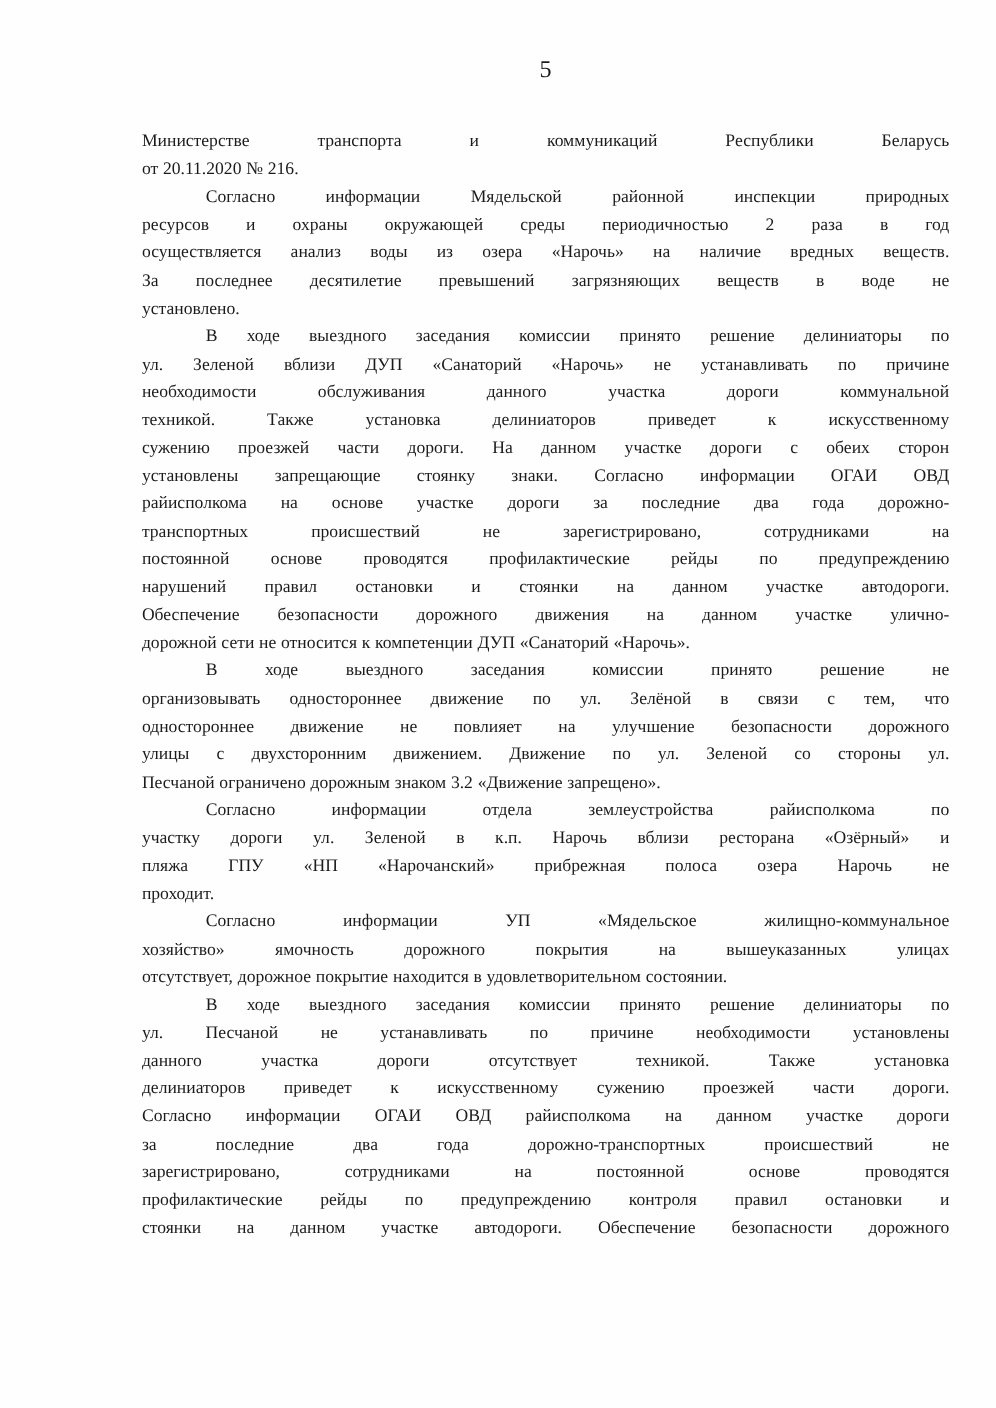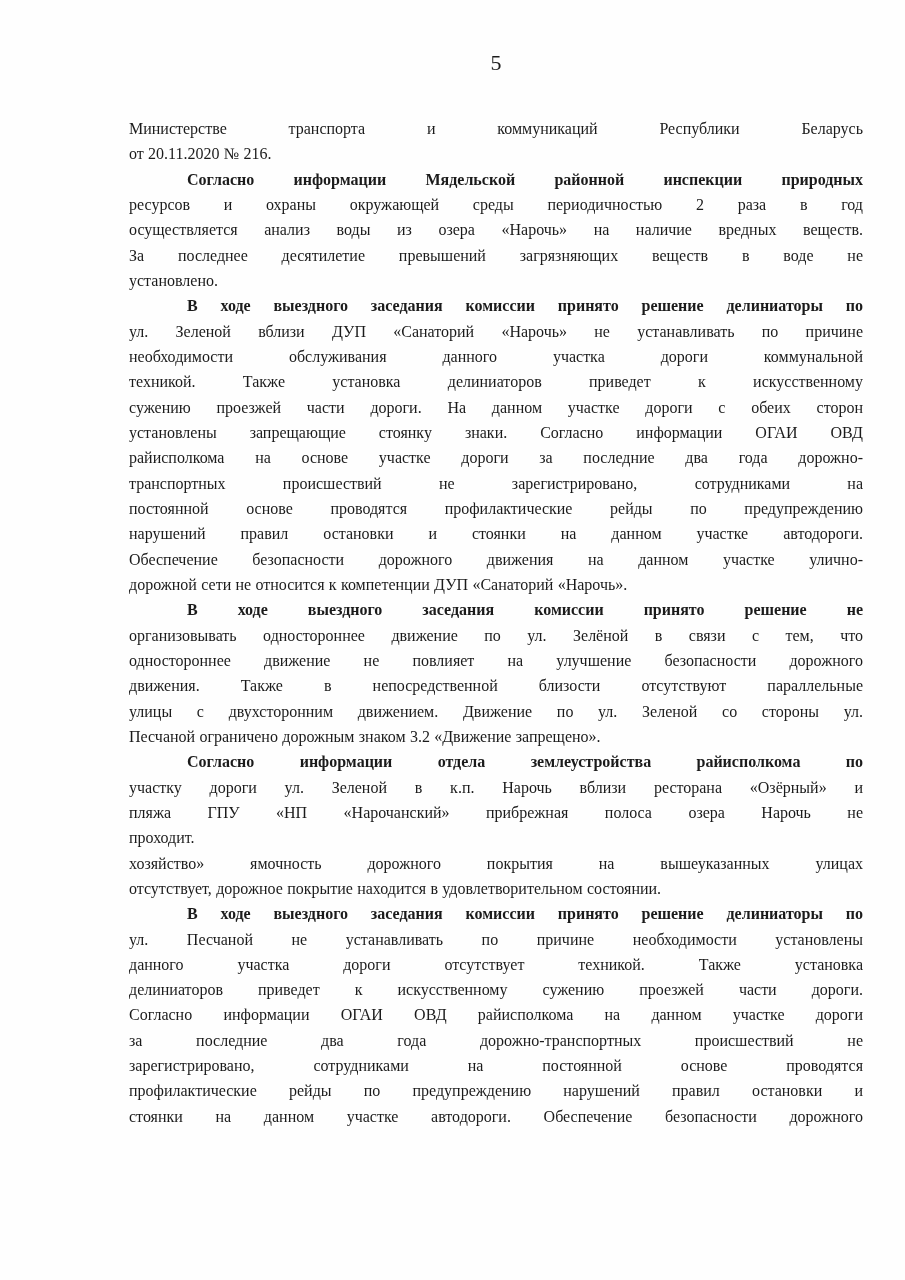--- a/index.html
+++ b/index.html
@@ -28,21 +28,21 @@
     line-height: 25.33px;
   }
   .paragraph { margin: 0; padding: 0; }
   .line {
     height: 25.33px;
     text-align: justify;
     text-align-last: justify;
     word-spacing: 0.02em;
     overflow: visible;
   }
-  .line.first { padding-left: 58px; font-weight: bold; }
+  .line.first { padding-left: 58px; }
   .line.last { text-align-last: left; }
 </style>
 </head>
 <body>
 
 <div class="page">
   <div class="page-number">5</div>
   <div class="body-text" id="body-text">
       <div class="paragraph">
         <div class="line">Министерстве транспорта и коммуникаций Республики Беларусь</div>
@@ -66,39 +66,39 @@
         <div class="line">транспортных происшествий не зарегистрировано, сотрудниками на</div>
         <div class="line">постоянной основе проводятся профилактические рейды по предупреждению</div>
         <div class="line">нарушений правил остановки и стоянки на данном участке автодороги.</div>
         <div class="line">Обеспечение безопасности дорожного движения на данном участке улично-</div>
         <div class="line last">дорожной сети не относится к компетенции ДУП «Санаторий «Нарочь».</div>
       </div>
       <div class="paragraph">
         <div class="line first">В ходе выездного заседания комиссии принято решение не</div>
         <div class="line">организовывать одностороннее движение по ул. Зелёной в связи с тем, что</div>
         <div class="line">одностороннее движение не повлияет на улучшение безопасности дорожного</div>
-        <div class="line">движения. Также в непосредственной близости отсутствуют параллельные</div>
         <div class="line">улицы с двухсторонним движением. Движение по ул. Зеленой со стороны ул.</div>
         <div class="line last">Песчаной ограничено дорожным знаком 3.2 «Движение запрещено».</div>
       </div>
       <div class="paragraph">
         <div class="line first">Согласно информации отдела землеустройства райисполкома по</div>
         <div class="line">участку дороги ул. Зеленой в к.п. Нарочь вблизи ресторана «Озёрный» и</div>
         <div class="line">пляжа ГПУ «НП «Нарочанский» прибрежная полоса озера Нарочь не</div>
         <div class="line last">проходит.</div>
       </div>
       <div class="paragraph">
+        <div class="line first">Согласно информации УП «Мядельское жилищно-коммунальное</div>
         <div class="line">хозяйство» ямочность дорожного покрытия на вышеуказанных улицах</div>
         <div class="line last">отсутствует, дорожное покрытие находится в удовлетворительном состоянии.</div>
       </div>
       <div class="paragraph">
         <div class="line first">В ходе выездного заседания комиссии принято решение делиниаторы по</div>
         <div class="line">ул. Песчаной не устанавливать по причине необходимости установлены</div>
         <div class="line">данного участка дороги отсутствует техникой. Также установка</div>
         <div class="line">делиниаторов приведет к искусственному сужению проезжей части дороги.</div>
         <div class="line">Согласно информации ОГАИ ОВД райисполкома на данном участке дороги</div>
         <div class="line">за последние два года дорожно-транспортных происшествий не</div>
         <div class="line">зарегистрировано, сотрудниками на постоянной основе проводятся</div>
-        <div class="line">профилактические рейды по предупреждению нарушений правил остановки и</div>
+        <div class="line">профилактические рейды по предупреждению контроля правил остановки и</div>
         <div class="line">стоянки на данном участке автодороги. Обеспечение безопасности дорожного</div>
       </div>
     </div>
 </div>
 
 </body></html>

